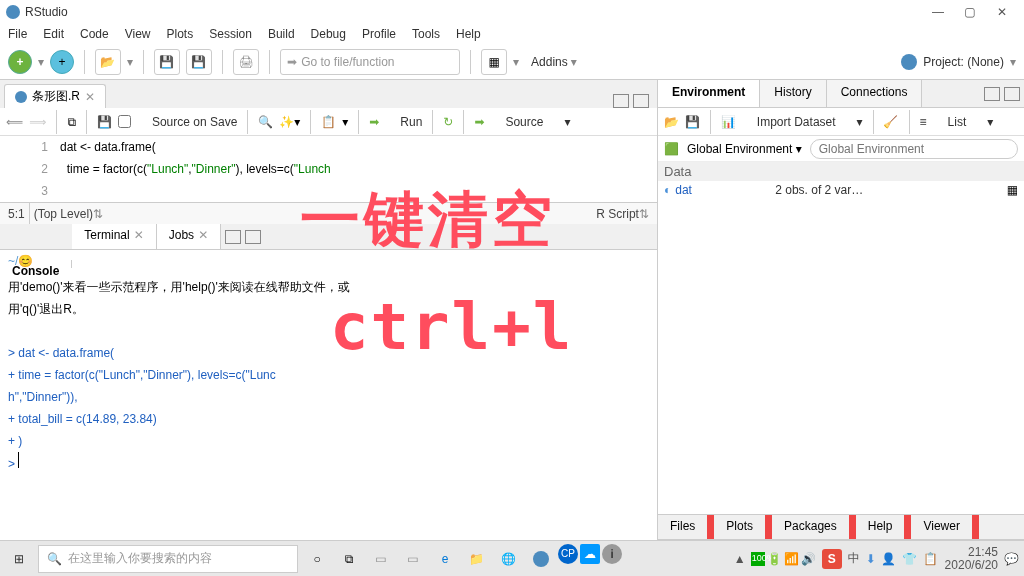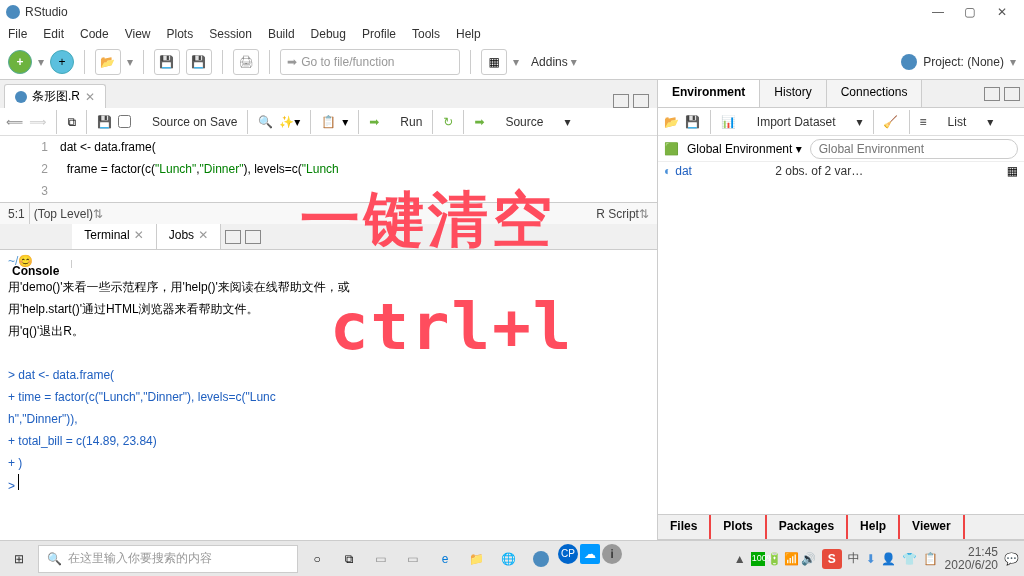--- a/index.html
+++ b/index.html
@@ -48,21 +48,21 @@
 .env-tabs .et { padding:5px 14px; border-right:1px solid #ccc; background:#f4f4f4; }
 .env-tabs .et.active { background:#fff; font-weight:bold; }
 .env-tb { height:28px; display:flex; align-items:center; padding:0 6px; gap:6px; border-bottom:1px solid #ddd; }
 .env-scope { height:26px; display:flex; align-items:center; padding:0 6px; gap:8px; border-bottom:1px solid #eee; }
 .search { flex:1; height:20px; border:1px solid #ccc; border-radius:10px; padding:0 8px; }
 .env-data { padding:2px 6px; font-family:"Segoe UI",sans-serif; font-size:13px; background:#f0f0f0; color:#666; }
 .env-row { display:flex; padding:2px 6px; font-family:Consolas,monospace; font-size:13px; align-items:center; }
 .env-row .n { width:100px; color:#2060c0; }
 .env-row .v { flex:1; color:#333; }
 .bottom-tabs { height:26px; display:flex; background:#f0f0f0; border-top:1px solid #ccc; border-bottom:1px solid #ccc; }
-.bottom-tabs .bt { padding:4px 12px; border-right:2px solid #ef4444; font-weight:bold; }
+.bottom-tabs .bt { padding:4px 12px; border-right:7px solid #ef4444; font-weight:normal; }
 .taskbar { position:absolute; bottom:0; left:0; right:0; height:36px; background:#e8e8e8; border-top:1px solid #ccc; display:flex; align-items:center; padding:0 4px; gap:4px; }
 .taskbar .win { width:30px; height:30px; display:flex; align-items:center; justify-content:center; color:#333; }
 .taskbar .search { flex:0 0 260px; height:28px; background:#fff; border:1px solid #ccc; display:flex; align-items:center; padding:0 8px; color:#999; gap:6px; border-radius:0; }
 .taskbar .tray { margin-left:auto; display:flex; align-items:center; gap:6px; color:#555; font-size:11px; }
 .taskicons { display:flex; gap:2px; }
 .taskicons .ti { width:30px; height:30px; display:flex; align-items:center; justify-content:center; }
 .annotation { position:absolute; color:#ff4d5e; font-family:"KaiTi","STKaiti",cursive; font-weight:bold; pointer-events:none; }
 .ann1 { top:180px; left:300px; font-size:60px; letter-spacing:4px; }
 .ann2 { top:290px; left:330px; font-size:64px; font-family:Consolas,monospace; letter-spacing:2px; }
 .rlogo { width:16px; height:16px; background:#4b8bbe; border-radius:8px; display:inline-block; }
@@ -169,21 +169,21 @@
       <div class="sep"></div>
       <div class="sm"><span style="color:#6db33f">➡</span><span>Source</span> ▾</div>
     </div>
     <div class="code">
       <div class="gutter">
         <div>1</div>
         <div>2</div>
         <div>3</div>
       </div>
       <div class="codetxt"><span>dat &lt;- data.frame(</span>
-<span>  frame = factor(c(</span><span class="str">"Lunch"</span><span>,</span><span class="str">"Dinner"</span><span>), levels=c(</span><span class="str">"Lunch</span></div>
+<span>  time = factor(c(</span><span class="str">"Lunch"</span><span>,</span><span class="str">"Dinner"</span><span>), levels=c(</span><span class="str">"Lunch</span></div>
     </div>
     <div class="status">
       <span>5:1</span>
       <div class="sep"></div>
       <span>(Top Level)</span> 
         <span style="color:#888">⇅</span>
       <div class="sp"></div>
       <span>R Script</span> 
         <span style="color:#888">⇅</span>
     </div>
@@ -197,21 +197,20 @@
         <span></span>
         <span></span>
       </div>
     </div>
     <div class="console-path">
       <span>~/</span> 
         <span style="color:#888">😊</span>
     </div>
     <div class="console-body">
 <div>用'demo()'来看一些示范程序，用'help()'来阅读在线帮助文件，或</div>
-<div>用'help.start()'通过HTML浏览器来看帮助文件。</div>
 <div>用'q()'退出R。</div>
 <br>
 <div class="cmd">&gt; dat &lt;- data.frame(</div>
 <div class="cmd">+   time = factor(c("Lunch","Dinner"), levels=c("Lunc</div>
 <div class="cmd">h","Dinner")),</div>
 <div class="cmd">+   total_bill = c(14.89, 23.84)</div>
 <div class="cmd">+ )</div>
 <div><span class="cmd">&gt; </span><span style="border-left:1px solid #000;height:16px;display:inline-block"></span></div>
     </div>
   </div>
@@ -234,20 +233,21 @@
       <div class="sep"></div>
       <span style="color:#d9a441">🧹</span>
       <div class="sep"></div>
       <div class="sm">≡ <span>List</span> ▾</div>
     </div>
     <div class="env-scope">
       <span>🟩</span>
       <span><span>Global Environment</span> ▾</span>
       <input class="search" placeholder="Global Environment" style="">
     </div>
+    <div class="env-data">Data</div>
     <div class="env-row">
       <span style="color:#4a90d9;margin-right:4px">◐</span>
       <span class="n">dat</span>
       <span class="v">2 obs. of 2 var…</span>
       <span>▦</span>
     </div>
     <div style="flex:1"></div>
     <div class="bottom-tabs">
       <div class="bt">Files</div>
       <div class="bt">Plots</div>

